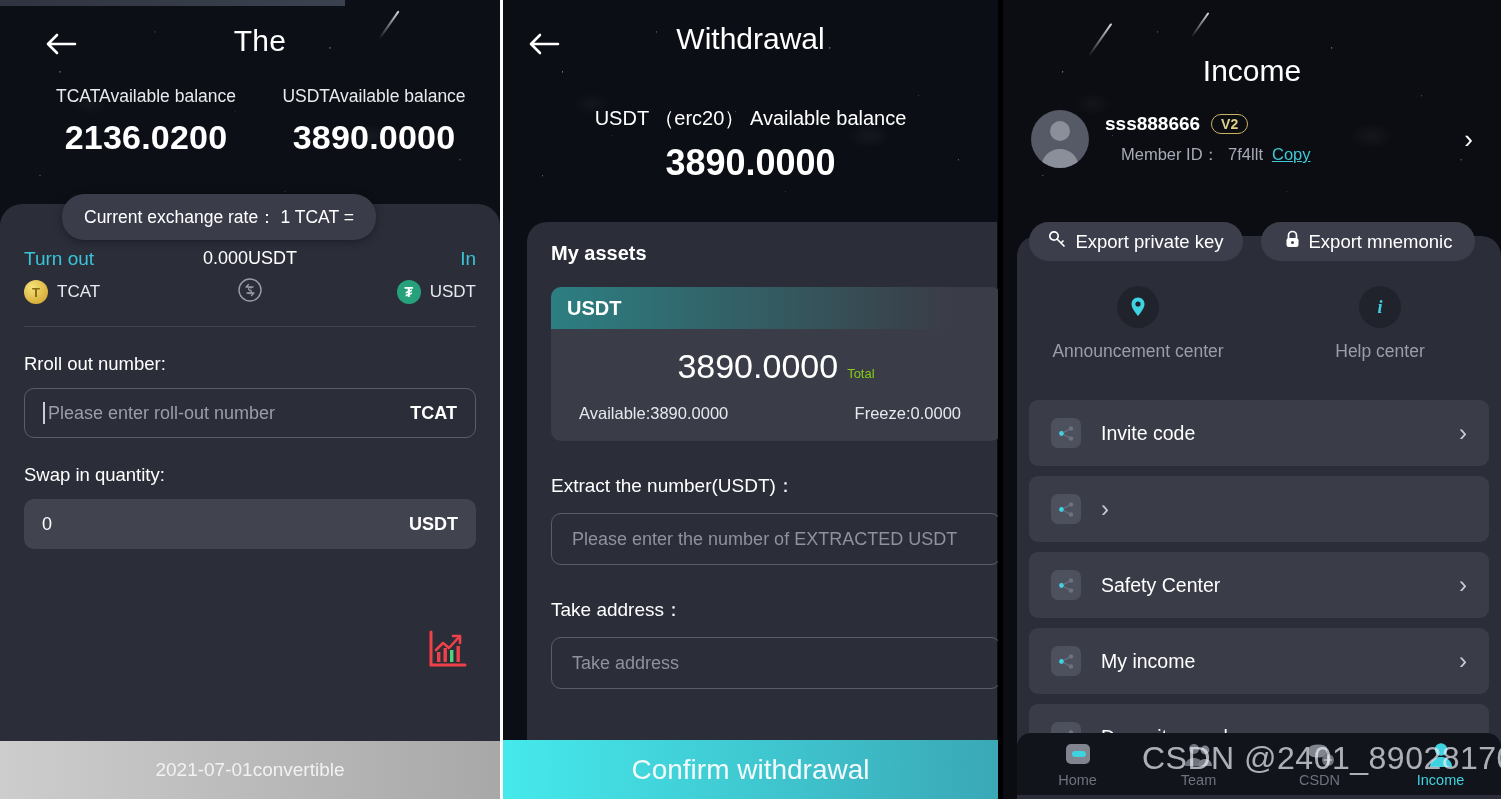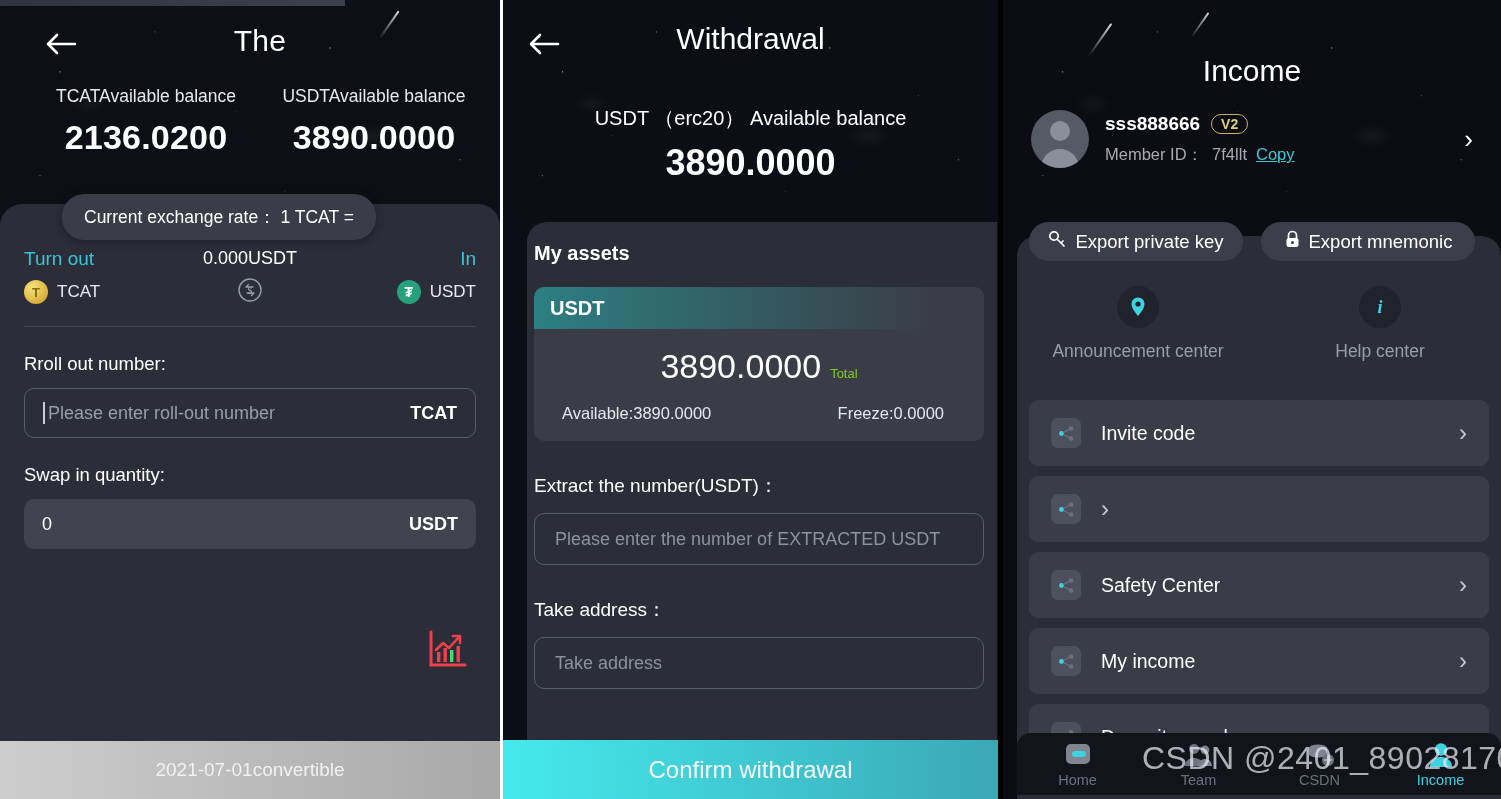--- a/index.html
+++ b/index.html
@@ -108,21 +108,21 @@
     position:relative; width:495px; height:799px;
     background:#0b0e14; overflow:hidden;
   }
   .p2-title{ position:absolute; left:0; right:0; top:22px; text-align:center; color:#fff; font-size:30px; }
   .p2-balwrap{ position:absolute; left:0; right:0; top:105px; text-align:center; }
   .p2-ballabel{ color:#fff; font-size:20px; }
   .p2-balvalue{ color:#fff; font-size:36px; font-weight:700; margin-top:10px; }
 
   .p2-sheet{
     position:absolute; left:24px; top:222px; width:470px; height:577px;
-    background:#2b2e39; border-radius:20px 0 0 0; padding:0 7px;
+    background:#2b2e39; border-radius:20px 0 0 0; padding:0 24px;
   }
   .p2-h{ color:#fff; font-size:20px; font-weight:700; margin-top:20px; }
   .asset-card{
     margin-top:22px; border-radius:10px; overflow:hidden; background:#3a3d47;
     width:450px;
   }
   .asset-head{
     height:42px; display:flex; align-items:center; padding:0 16px;
     background:linear-gradient(to right,#2c7f82,#3a3d47 88%);
     color:#fff; font-size:20px; font-weight:700;
@@ -139,42 +139,42 @@
   .p2-input{
     margin-top:14px; height:52px; width:450px;
     border:1px solid #5a5e6b; border-radius:10px;
     display:flex; align-items:center; padding:0 20px;
     color:#8e929c; font-size:18px; overflow:hidden; white-space:nowrap;
   }
   .p2-footer{
     position:absolute; left:0; bottom:0; width:495px; height:59px;
     background:linear-gradient(to right,#45e9ec,#3aa8b6);
     display:flex; align-items:center; justify-content:center;
-    color:#f3fbfc; font-size:24px; cursor:pointer;
+    color:#f3fbfc; font-size:28px; cursor:pointer;
   }
 
   
   .divider2{ width:5px; height:799px; background:#000; flex:none; }
   .panel3{ position:relative; width:498px; height:799px; background:#0b0d13; overflow:hidden; }
   .p3-title{ position:absolute; left:0; right:0; top:54px; text-align:center; color:#fff; font-size:30px; }
   .profile{ position:absolute; left:28px; top:110px; right:16px; display:flex; align-items:center; }
   .avatar{
     width:58px; height:58px; border-radius:50%; flex:none;
     background:#565a66; position:relative; overflow:hidden;
   }
   .avatar .head{ position:absolute; left:50%; top:11px; transform:translateX(-50%); width:20px; height:20px; border-radius:50%; background:#8b8f9a; }
   .avatar .body{ position:absolute; left:50%; bottom:-9px; transform:translateX(-50%); width:38px; height:28px; border-radius:19px 19px 0 0; background:#8b8f9a; }
   .prof-txt{ margin-left:16px; flex:1; }
   .prof-row1{ display:flex; align-items:center; gap:11px; }
   .uname{ color:#fff; font-size:19px; font-weight:700; }
   .v2{
     border:1px solid #c9b45f; color:#ddd08a; border-radius:11px;
     font-size:14px; padding:1px 9px; font-weight:600;
   }
-  .prof-row2{ margin-top:9px; display:flex; align-items:center; gap:9px; }
+  .prof-row2{ margin-top:9px; display:flex; align-items:center; gap:9px;margin-left:16px; }
   .mid{ color:#a7abb5; font-size:16.5px; }
   .copy{ color:#3fc9d6; font-size:16.5px; text-decoration:underline; cursor:pointer; }
   .prof-chev{ color:#fff; font-size:26px; margin-right:12px; }
 
   .exports{ position:absolute; top:222px; left:26px; right:26px; display:flex; gap:18px;text-align:right; }
   .exp-btn{
     flex:1; height:39px; background:#3c3f4b; border-radius:20px;
     display:flex; align-items:center; justify-content:center; gap:8px;
     color:#fff; font-size:18.5px; cursor:pointer; white-space:nowrap;
   }

